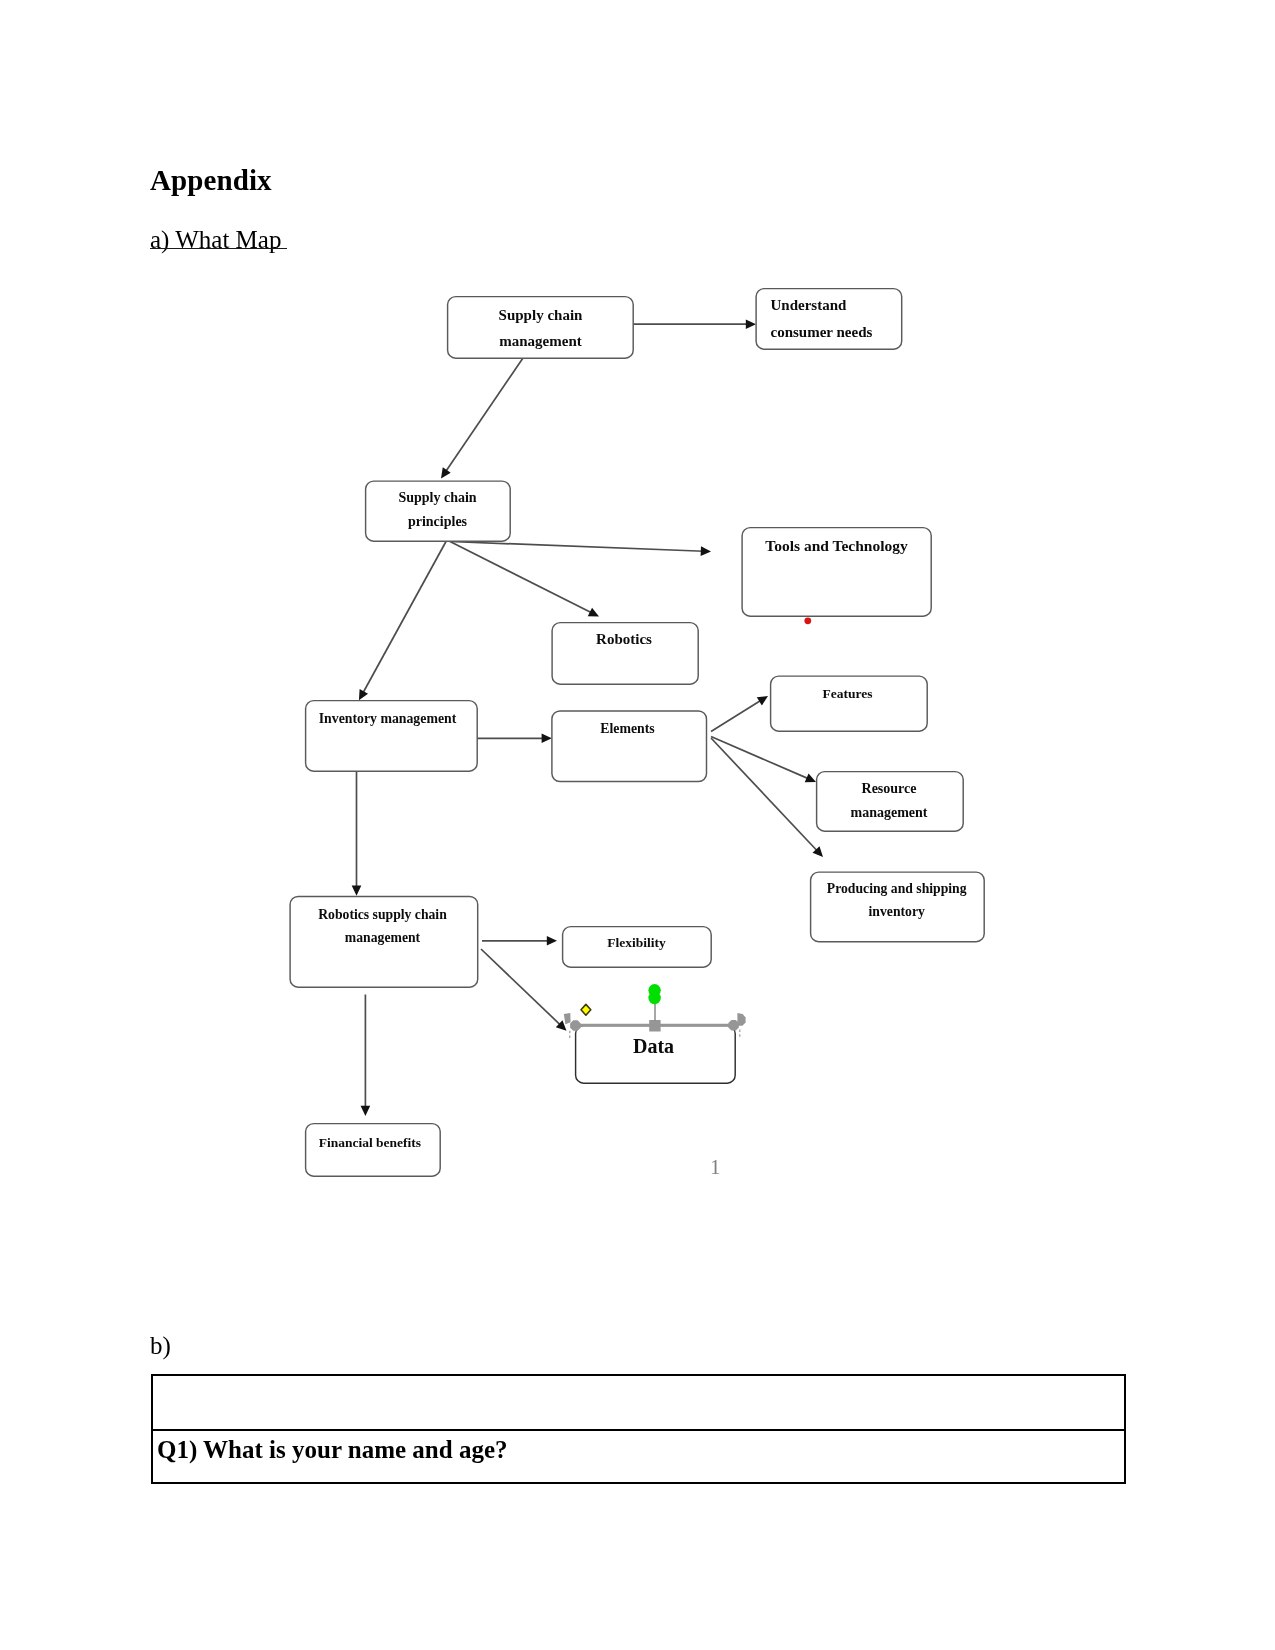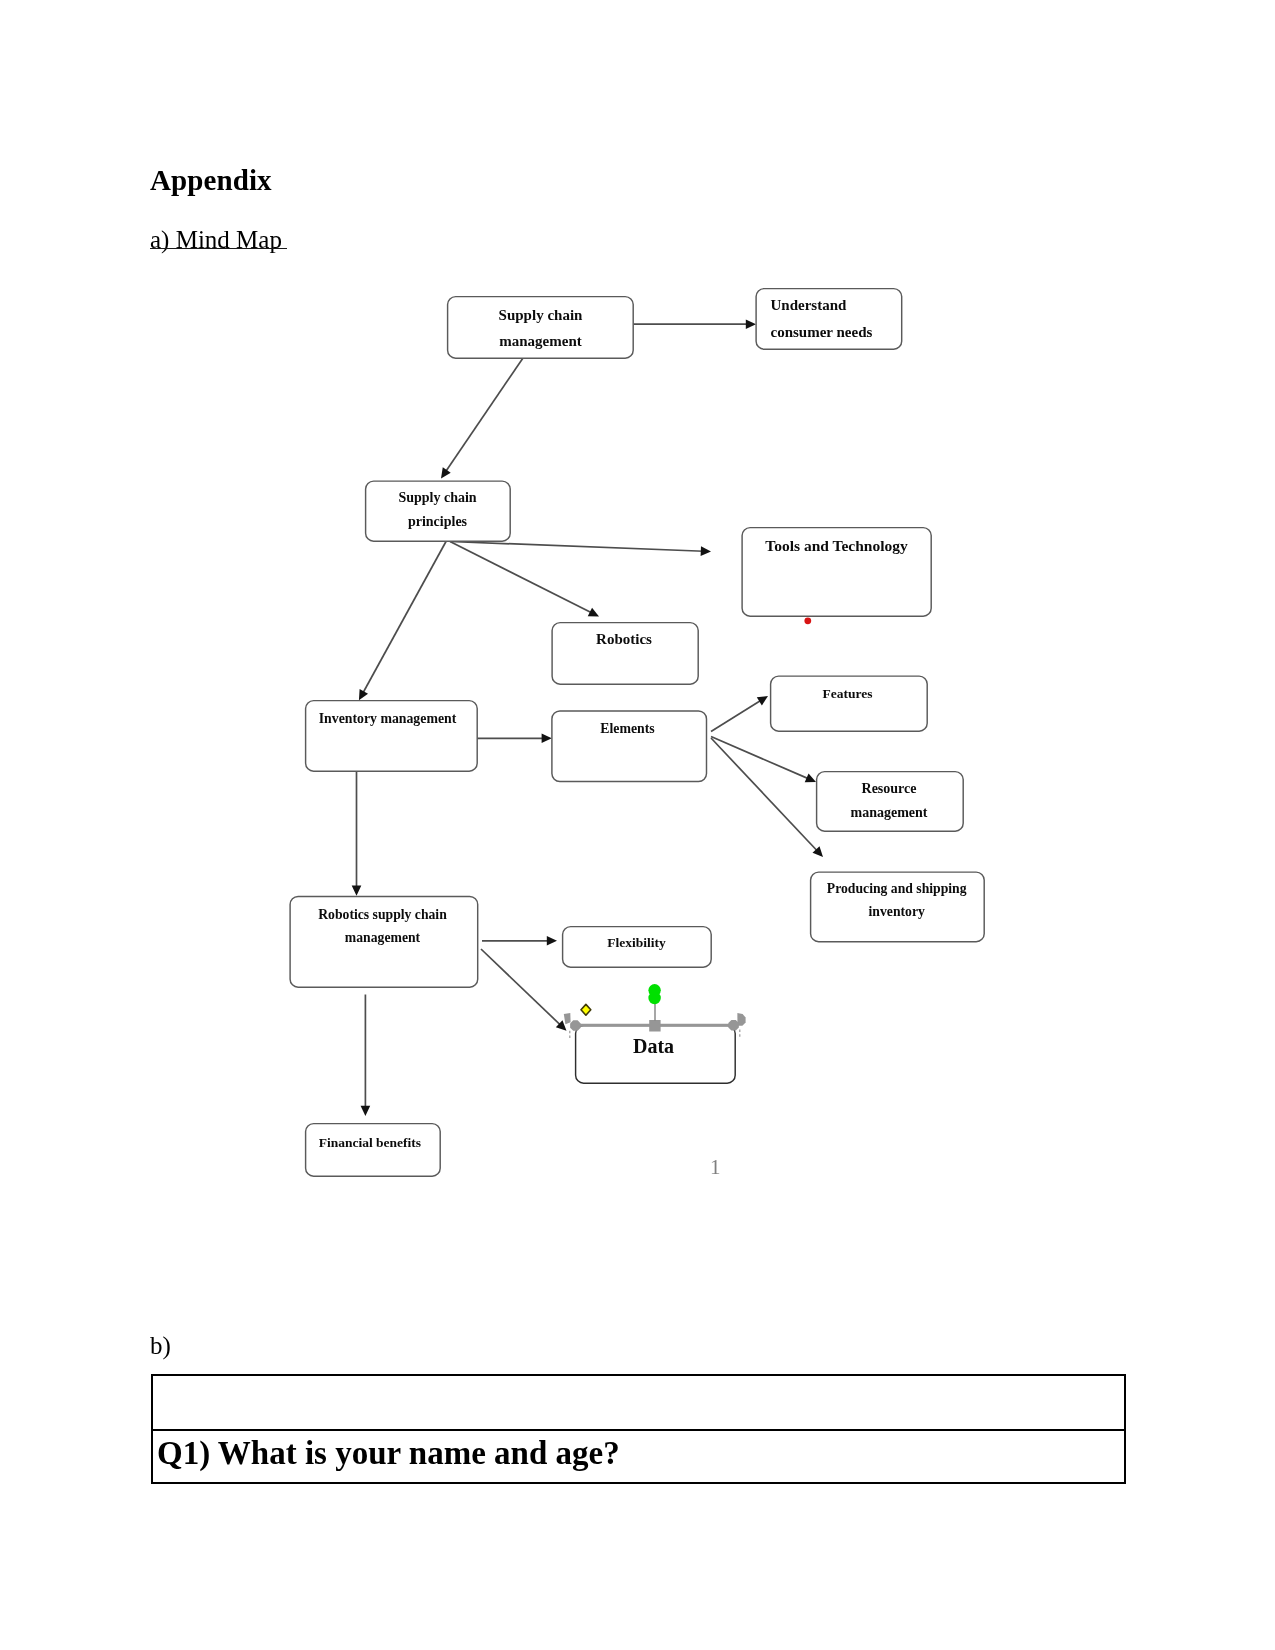--- a/index.html
+++ b/index.html
@@ -39,35 +39,35 @@
   #questionnaire {
     position:absolute; left:151px; top:1374px; width:975px; height:110px;
     border:2px solid #000; box-sizing:border-box;
   }
   #qn-divider { position:absolute; left:151px; top:1429px; width:975px;
                 height:2px; background:#000; }
   #qn-title { position:absolute; left:149px; top:1382px; width:975px;
               text-align:center; font-size:25px; font-weight:bold; font-style:italic;
               line-height:1; }
   #qn-q1 { position:absolute; left:157px; top:1437px;
-           font-size:33px; font-weight:bold; line-height:1; }
+           font-size:25px; font-weight:bold; line-height:1; }
 
   #page-number {
     position:absolute; left:710px; top:1155px;
     font-size:21px; color:#7f7f7f;
   }
 </style>
 </head>
 <body>
 
 <div class="page">
 
   <div id="heading-appendix">Appendix</div>
 
-  <div id="subheading-mindmap">a) Mind Map </div>
+  <div id="subheading-mindmap">a) What Map </div>
   <div id="mindmap-underline"></div>
 
   <svg id="mindmap" viewBox="0 0 1275 1300">
       <g>
         <g>
           <line x1="633.5" y1="324.2" x2="748.8" y2="324.2" stroke="#4d4d4d" stroke-width="1.7"></line>
           <polygon points="756,324.2 745.8,329 745.8,319.4" fill="#121212"></polygon>
         </g>
         <g>
           <line x1="523" y1="358" x2="445.0506586540916" y2="472.5475077095361" stroke="#4d4d4d" stroke-width="1.7"></line>

